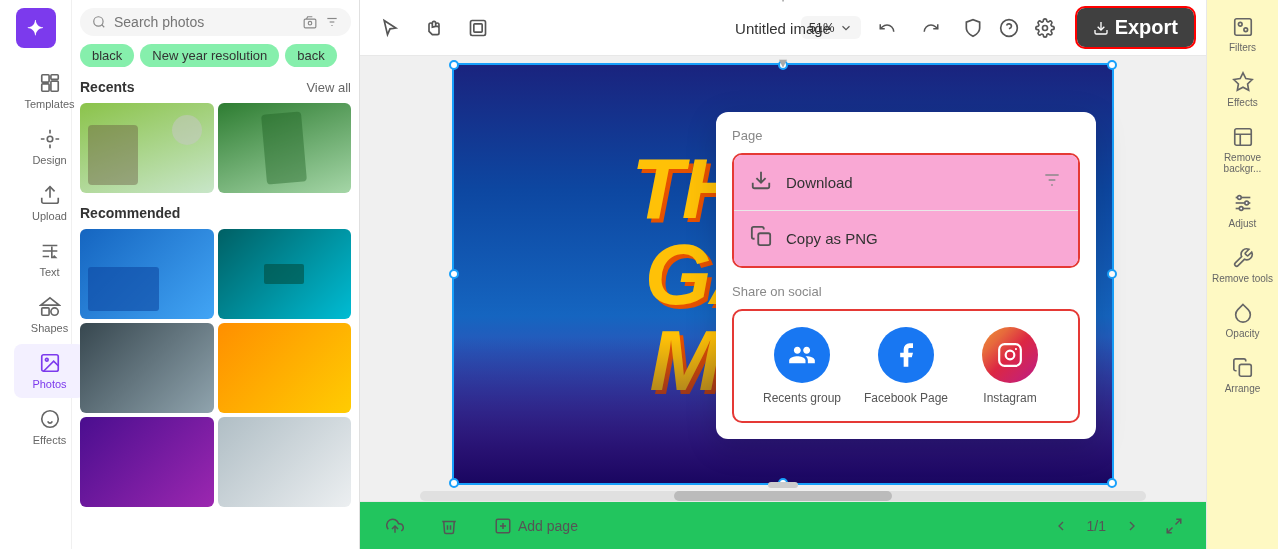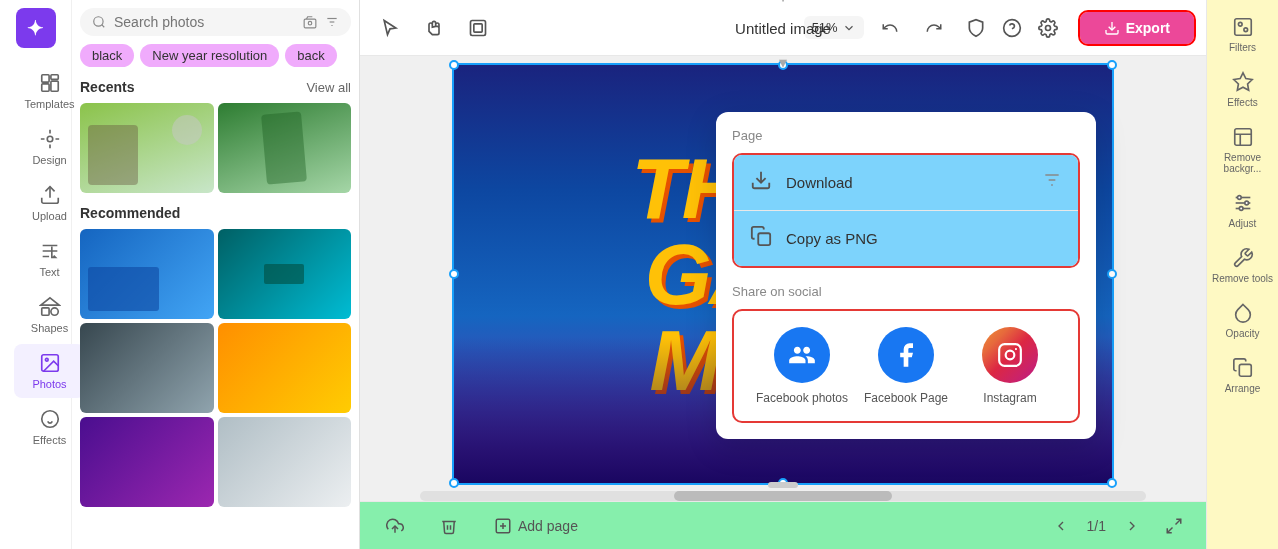--- a/index.html
+++ b/index.html
@@ -83,21 +83,21 @@
     }
 
     .tags-row {
       display: flex;
       gap: 6px;
       margin-bottom: 12px;
       overflow: hidden;
     }
 
     .tag {
-      background: #f0abfc;
+      background: #86efac;
       border-radius: 16px;
       padding: 4px 12px;
       font-size: 13px;
       color: #333;
       white-space: nowrap;
       cursor: pointer;
     }
 
     .section-header {
       display: flex;
@@ -197,26 +197,26 @@
       gap: 4px;
       background: #f5f5f5;
       border-radius: 6px;
       padding: 4px 8px;
       font-size: 13px;
       color: #333;
       cursor: pointer;
     }
 
     .export-btn {
-      background: #ec4899;
+      background: #404040;
       color: white;
       border: none;
       border-radius: 8px;
-      padding: 8px 24px;
-      font-size: 14px;
+      padding: 8px 16px;
+      font-size: 20px;
       font-weight: 600;
       cursor: pointer;
       display: flex;
       align-items: center;
       gap: 6px;
       outline: 2px solid red;
     }
 
     .canvas-area {
       flex: 1;
@@ -249,21 +249,21 @@
       position: absolute;
       width: 10px;
       height: 10px;
       background: white;
       border: 2px solid #18a0fb;
       border-radius: 50%;
     }
 
     .bottom-bar {
       height: 48px;
-      background: #86efac;
+      background: #22c55e;
       border-top: 1px solid #e8e8e8;
       display: flex;
       align-items: center;
       padding: 0 16px;
       gap: 16px;
     }
 
     .bottom-btn {
       display: flex;
       align-items: center;
@@ -310,21 +310,21 @@
       overflow: hidden;
       margin-bottom: 16px;
     }
 
     .save-option {
       display: flex;
       align-items: center;
       padding: 14px 16px;
       cursor: pointer;
       gap: 14px;
-      background: #7dd3fc;
+      background: #f9a8d4;
     }
     .save-option + .save-option { border-top: 1px solid #e8e8e8; }
 
     .save-option-label {
       font-size: 15px;
       color: #333;
       font-weight: 500;
       flex: 1;
     }
 
@@ -712,21 +712,21 @@
       <div class="dropdown-section-title" style="margin-top:8px;">Share on social</div>
 
       <div class="share-options">
         <div class="share-grid">
           <div class="share-item">
             <div class="share-circle fb-group-circle">
               <svg width="28" height="28" viewBox="0 0 24 24" fill="white">
                   <path d="M16 11c1.66 0 2.99-1.34 2.99-3S17.66 5 16 5c-1.66 0-3 1.34-3 3s1.34 3 3 3zm-8 0c1.66 0 2.99-1.34 2.99-3S9.66 5 8 5C6.34 5 5 6.34 5 8s1.34 3 3 3zm0 2c-2.33 0-7 1.17-7 3.5V19h14v-2.5c0-2.33-4.67-3.5-7-3.5zm8 0c-.29 0-.62.02-.97.05 1.16.84 1.97 1.97 1.97 3.45V19h6v-2.5c0-2.33-4.67-3.5-7-3.5z"></path>
                 </svg>
             </div>
-            <span class="share-label">Facebook photos</span>
+            <span class="share-label">Recents group</span>
           </div>
           <div class="share-item">
             <div class="share-circle fb-page-circle">
               <svg width="28" height="28" viewBox="0 0 24 24" fill="white">
                   <path d="M18 2h-3a5 5 0 00-5 5v3H7v4h3v8h4v-8h3l1-4h-4V7a1 1 0 011-1h3z"></path>
                 </svg>
             </div>
             <span class="share-label">Facebook Page</span>
           </div>
           <div class="share-item">

